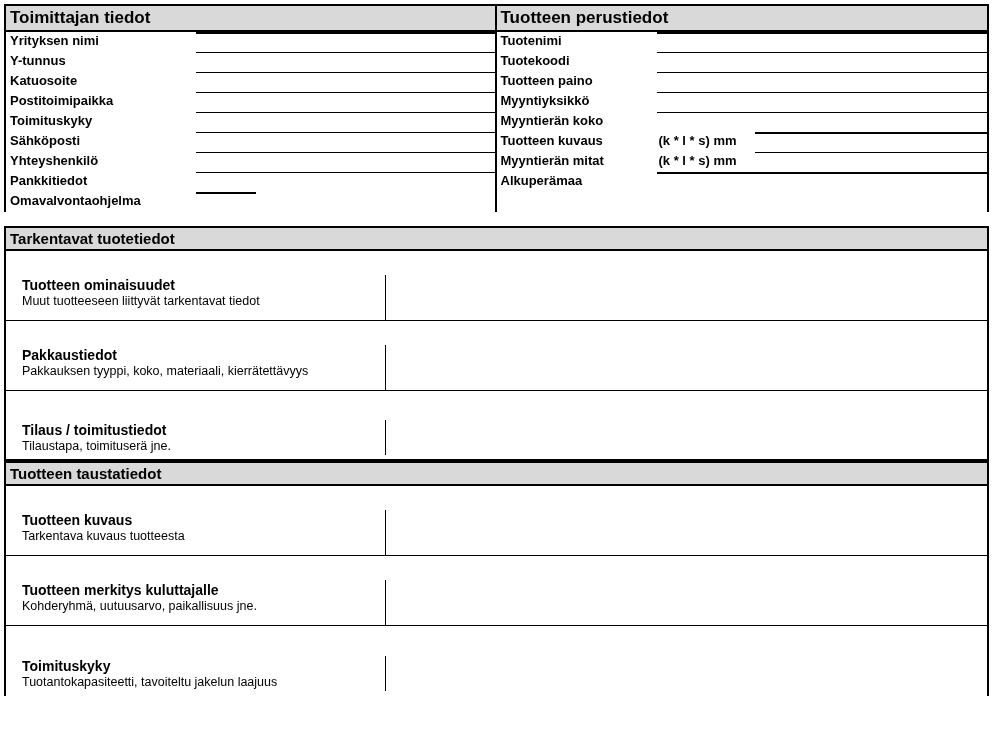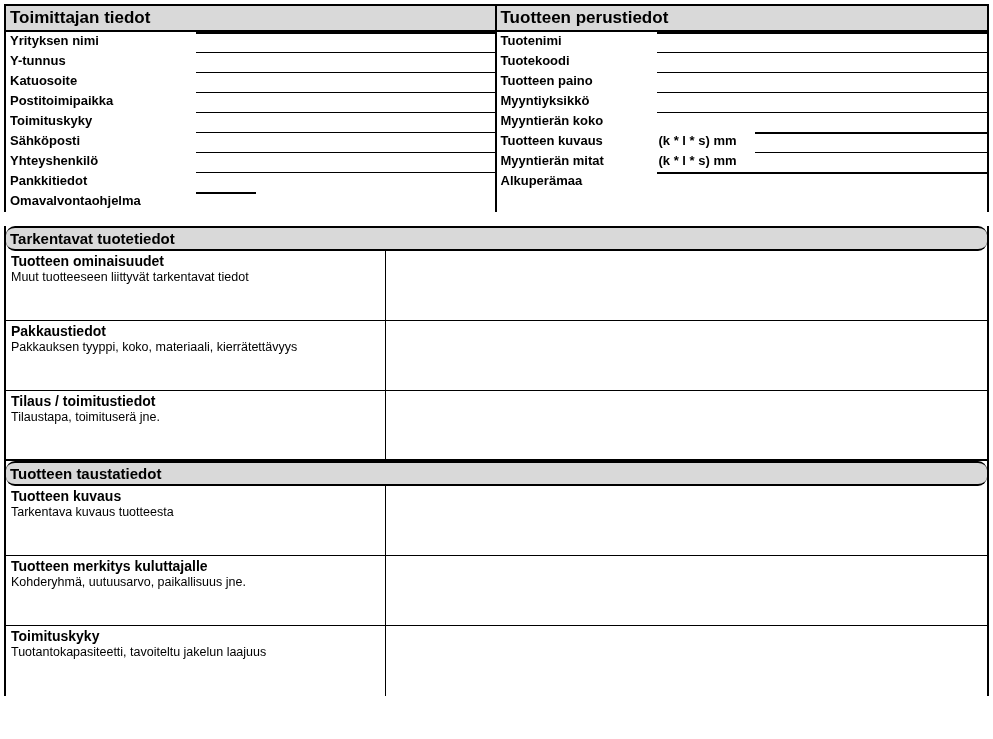--- a/index.html
+++ b/index.html
@@ -73,32 +73,32 @@
     border-left: 2px solid #000;
     border-right: 2px solid #000;
   }
   .full-header {
     background: #d9d9d9;
     font-weight: bold;
     font-size: 15px;
     padding: 2px 4px;
     border-top: 2px solid #000;
     border-bottom: 2px solid #000;
-    border-radius: 9px;
   }
   .desc-row {
     display: flex;
     border-bottom: 1px solid #000;
     min-height: 70px;
   }
-  .desc-row:last-child { border-bottom: 2px solid #000; }
+  .desc-row:last-child { border-bottom: 2px solid #000; align-items: center; }
   .desc-left {
     width: 380px;
-    padding: 2px 5px;
+    padding: 2px 16px;
     border-right: 1px solid #000;
+    margin-top: 24px;
   }
   .desc-left .title { font-weight: bold; font-size: 14px; }
   .desc-left .sub { font-size: 12.5px; margin-top: 1px; }
   .desc-right { flex: 1; }
   .spacer { height: 14px; }
 </style>
 </head>
 <body>
 
 <div class="outer">

